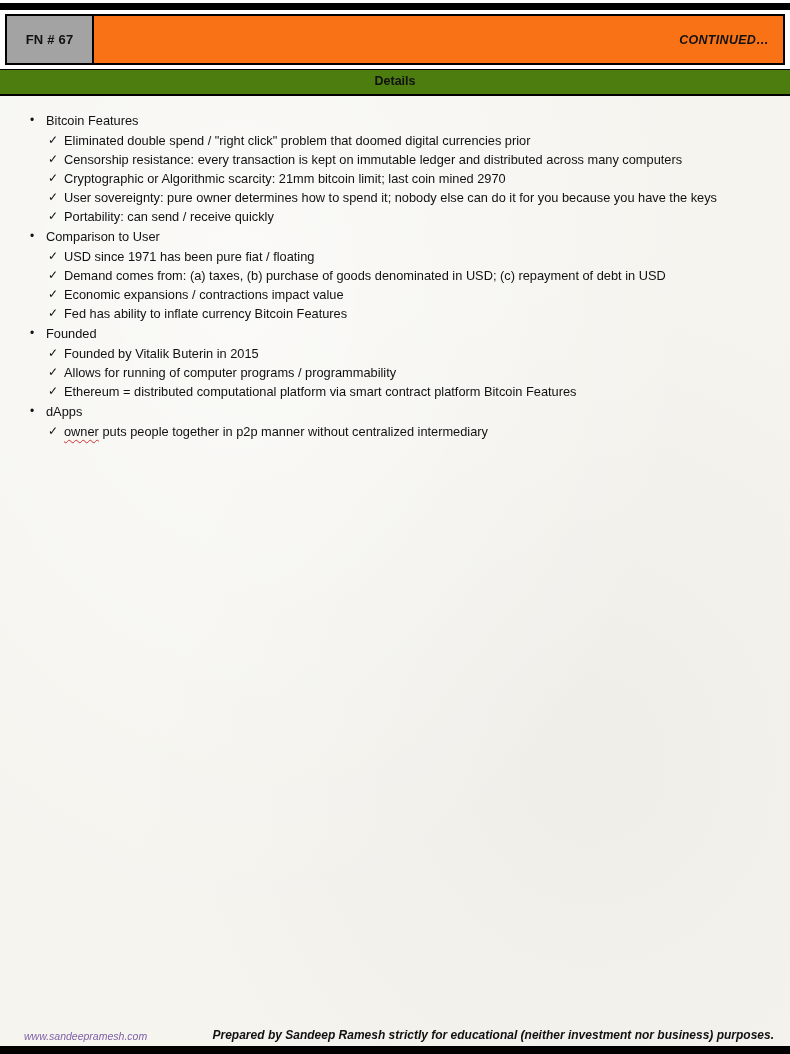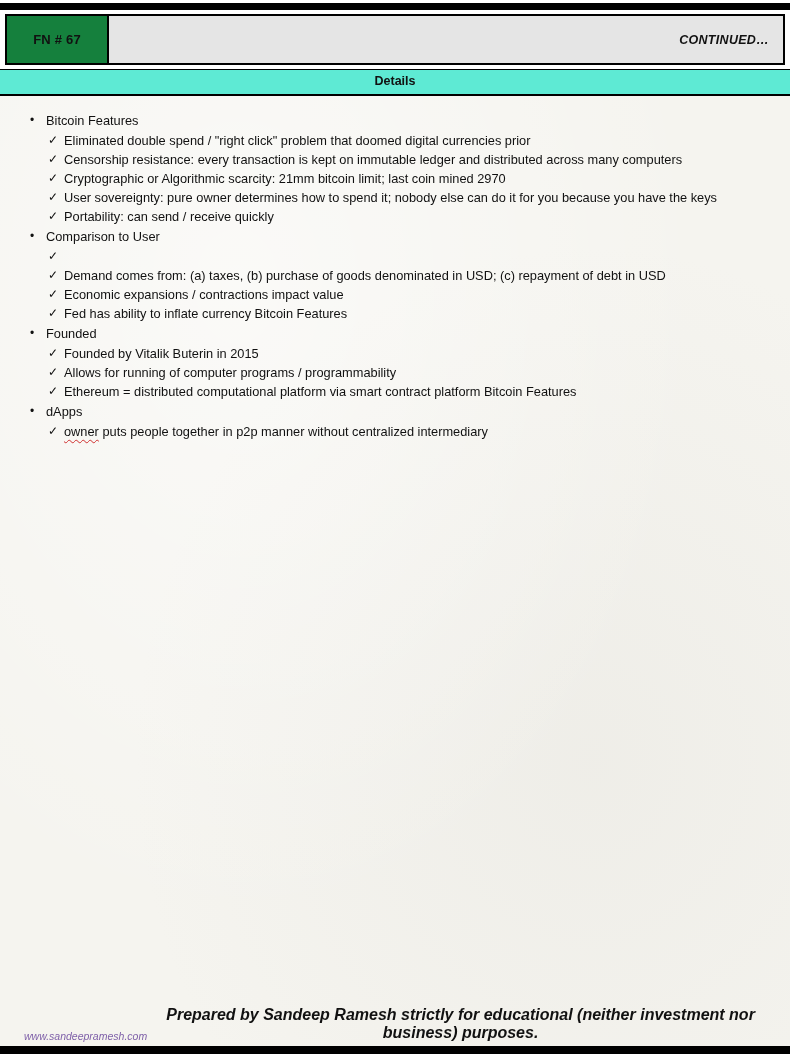--- a/index.html
+++ b/index.html
@@ -24,49 +24,49 @@
     background: #000000;
     flex: 0 0 auto;
   }
   .header-row {
     display: flex;
     margin: 4px 5px 0 5px;
     height: 51px;
     flex: 0 0 auto;
   }
   .fn-box {
-    width: 104px;
-    background: #15803d;
+    width: 89px;
+    background: #a3a3a3;
     border: 2px solid #000000;
     display: flex;
     align-items: center;
     justify-content: center;
     font-weight: bold;
     font-size: 13px;
     letter-spacing: 0.2px;
   }
   .continued-box {
     flex: 1;
-    background: #e5e5e5;
+    background: #f97316;
     border: 2px solid #000000;
     border-left: none;
     display: flex;
     align-items: center;
     justify-content: flex-end;
     padding-right: 14px;
     font-weight: bold;
     font-style: italic;
     font-size: 12.5px;
     letter-spacing: 0.3px;
   }
   .details-row {
     margin-top: 4px;
     border-top: 1.5px solid #000000;
     border-bottom: 2px solid #000000;
-    background: #5eead4;
+    background: #4d7c0f;
     text-align: center;
     font-weight: bold;
     font-size: 12.5px;
     padding: 4px 0 6px 0;
     flex: 0 0 auto;
   }
   .paper {
     flex: 1 1 auto;
     position: relative;
     background-color: #f5f4ef;
@@ -126,23 +126,22 @@
   }
   .website {
     font-style: italic;
     font-size: 10.5px;
     color: #7e5fa8;
     cursor: pointer;
   }
   .disclaimer {
     font-style: italic;
     font-weight: bold;
-    font-size: 16px;
+    font-size: 12px;
     color: #111111;
-    text-align: center;
   }
   .bottom-strip {
     height: 8px;
     background: #000000;
     flex: 0 0 auto;
   }
 </style>
 </head>
 <body>
 
@@ -190,20 +189,21 @@
         <span class="check-glyph">✓</span>
         <span class="item-text">Portability: can send / receive quickly</span>
       </div>
 
       <div class="bullet-row">
         <span class="bullet-glyph">•</span>
         <span class="section-title">Comparison to User</span>
       </div>
       <div class="check-row">
         <span class="check-glyph">✓</span>
+        <span class="item-text">USD since 1971 has been pure fiat / floating</span>
       </div>
       <div class="check-row">
         <span class="check-glyph">✓</span>
         <span class="item-text">Demand comes from: (a) taxes, (b) purchase of goods denominated in USD; (c) repayment of debt in USD</span>
       </div>
       <div class="check-row">
         <span class="check-glyph">✓</span>
         <span class="item-text">Economic expansions / contractions impact value</span>
       </div>
       <div class="check-row">

